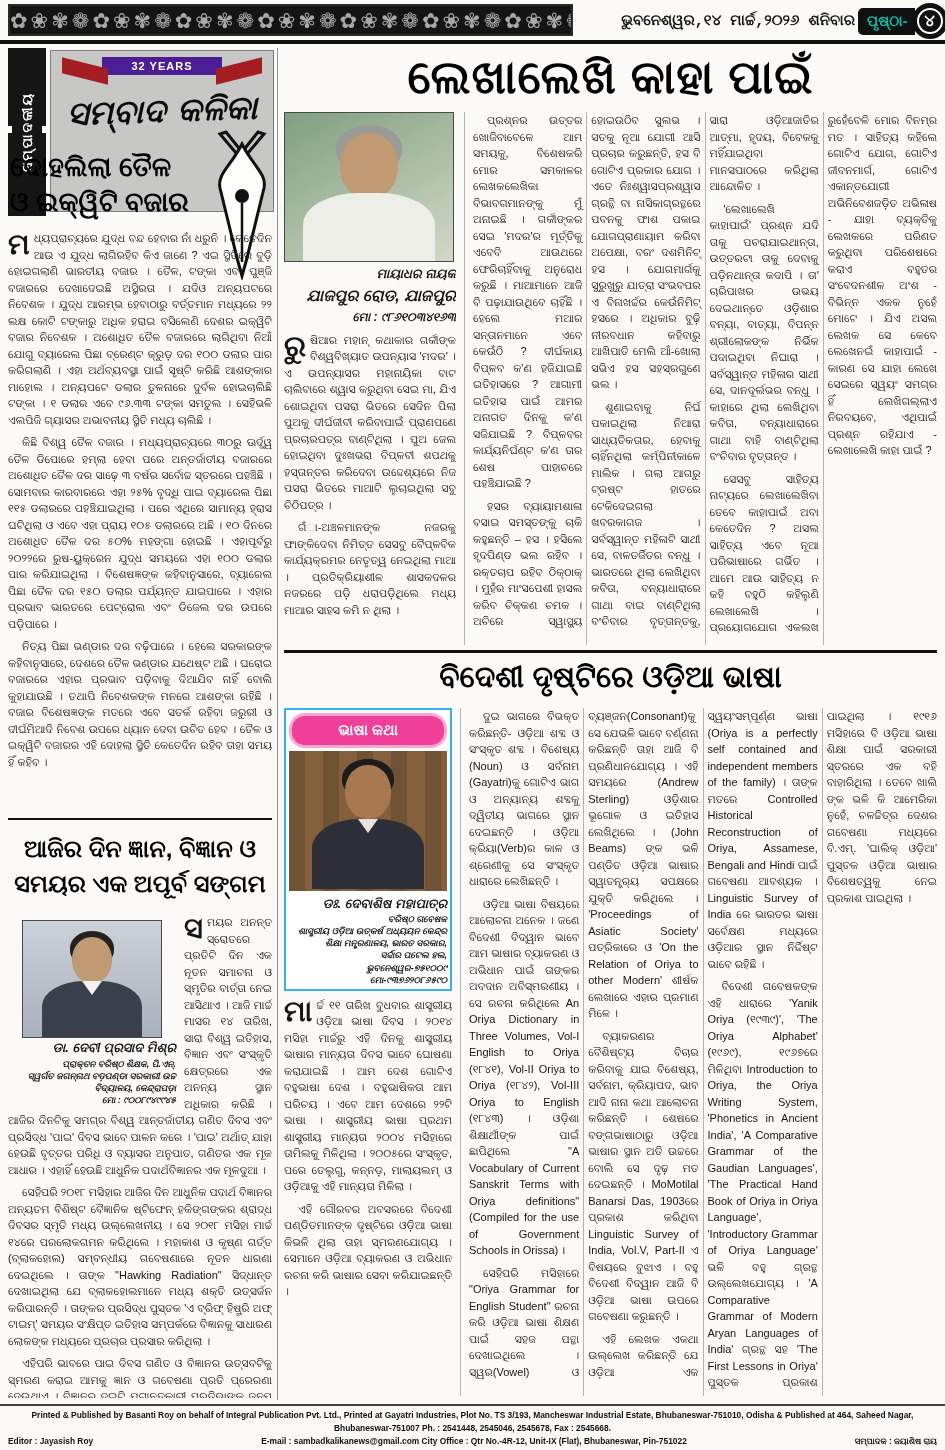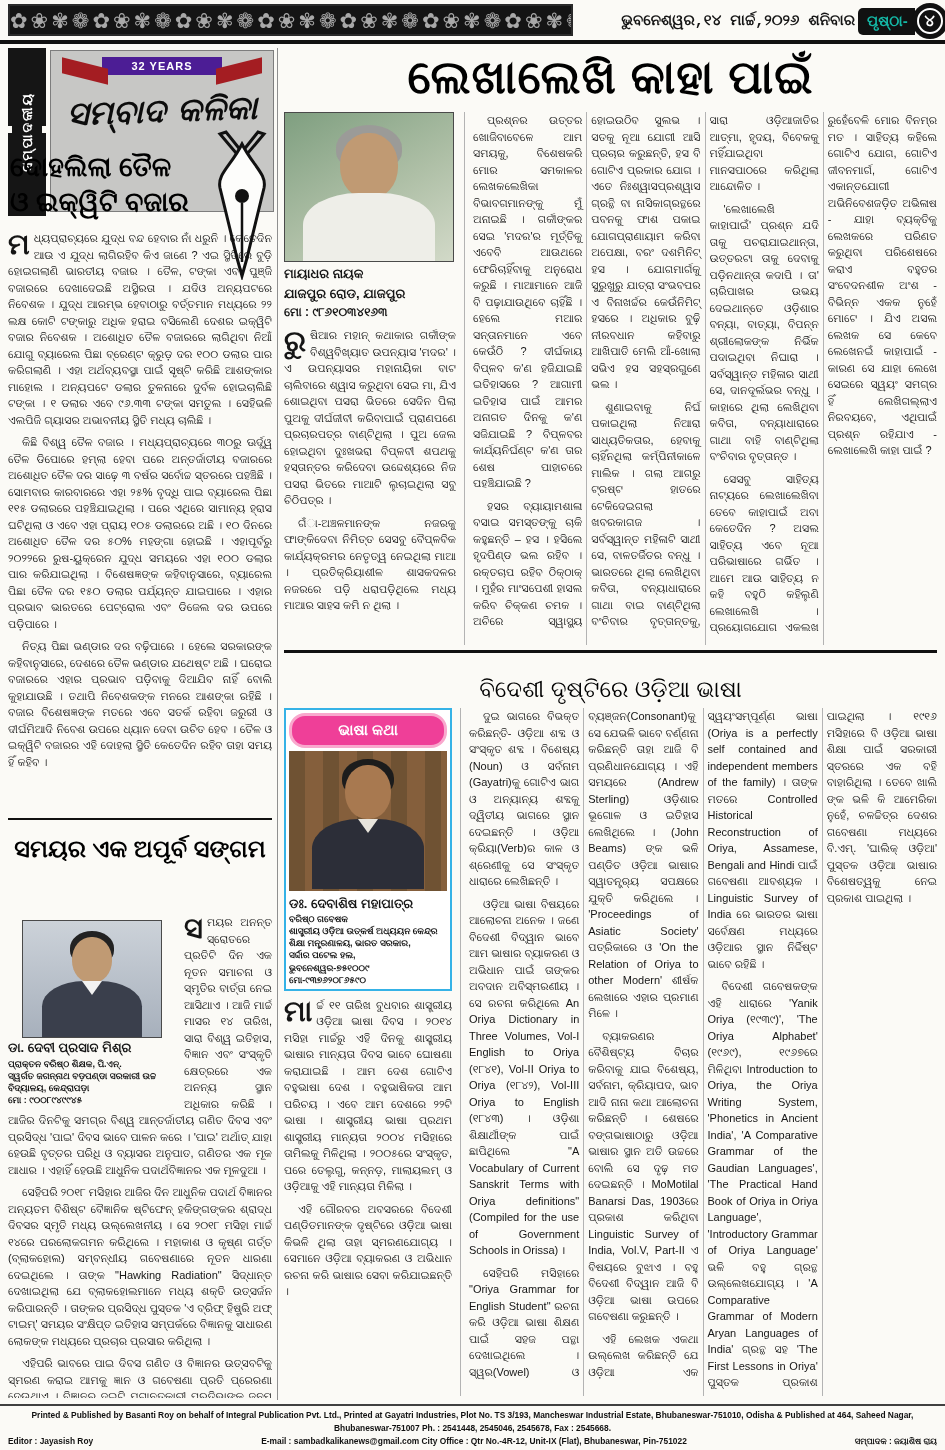--- a/index.html
+++ b/index.html
@@ -33,21 +33,21 @@
   .ribbon{position:relative;margin:6px auto 0;width:120px;height:18px;background:#4c1d95;color:#fff;
           font-weight:bold;font-size:11px;text-align:center;line-height:18px;letter-spacing:1px;}
   .ribbon:before,.ribbon:after{content:"";position:absolute;top:6px;width:46px;height:16px;background:#a41d22;}
   .ribbon:before{left:-40px;transform:skewY(14deg);} .ribbon:after{right:-40px;transform:skewY(-14deg);}
   .logotext{margin-top:16px;text-align:center;font-family:"DejaVu Serif",serif;font-style:italic;
             font-weight:bold;font-size:33px;transform:rotate(-2deg);color:#0c0c0c;}
 
   
   .ed-head{font-weight:bold;font-size:27px;line-height:1.3;color:#000;}
   .big-head{font-weight:bold;font-size:46px;text-align:center;color:#000;letter-spacing:1px;}
-  .mid-head{font-weight:normal;font-size:23px;text-align:center;color:#000;margin-top:16px;}
+  .mid-head{font-weight:bold;font-size:30px;text-align:center;color:#000;}
   .sci-head{font-weight:bold;font-size:24px;line-height:1.45;text-align:center;color:#000;}
 
   
   .body{font-size:11px;line-height:1.5;text-align:justify;overflow:hidden;}
   .body p{margin:0 0 6px;text-indent:14px;}
   .body p.dc{text-indent:0;}
   .dc::first-letter{float:left;font-size:29px;line-height:.85;font-weight:bold;padding:2px 4px 0 0;}
   .cols4{column-count:4;column-gap:9px;column-rule:1px solid #b3b3b3;column-fill:auto;height:100%;}
   .split{display:flex;height:100%;}
   .subcol{width:172px;flex:none;overflow:hidden;}
@@ -64,21 +64,21 @@
   .p-main .hair{background:#8a8a8a;}
   .p-lang{background:repeating-linear-gradient(90deg,#6f5233 0 16px,#855f3c 16px 34px);}
   .p-lang .torso{background:#2c2e38;}
   .p-lang .hair{background:#1c1c1c;}
   .p-sci{background:linear-gradient(#ccd2d9,#a7b0bc);}
   .p-sci .torso{background:#3a3f4c;}
   .p-sci .hair{background:#222;}
   .collar{position:absolute;left:50%;transform:translateX(-50%);width:0;height:0;
           border-left:10px solid transparent;border-right:10px solid transparent;border-top:14px solid #f2f2f2;}
 
-  .cap{ text-align:left;font-weight:bold;}
+  .cap{ text-align:right;font-weight:bold;font-style:italic;}
   .cap .l1{font-size:13px;} .cap .ls{font-size:9px;line-height:1.35;}
 
   
   .langbox{border:2px solid #35b2e6;background:#fff;padding:3px;margin-bottom:6px;}
   .langtag{background:#ef3f98;border:3px solid #f9a8cd;border-radius:16px;color:#fff;font-weight:bold;
            font-size:15px;text-align:center;padding:3px 0;margin-bottom:3px;}
 
   .hr-black{background:#111;}
   .vdiv{background:#8f8f8f;}
 
@@ -129,20 +129,21 @@
 
   <div class="abs body" style="left:8px;top:230px;width:264px;height:575px;">
     <p class="dc">ମଧ୍ୟପ୍ରାଚ୍ୟରେ ଯୁଦ୍ଧ ବନ୍ଦ ହେବାର ନାଁ ଧରୁନି । କେତେଦିନ ଆଉ ଏ ଯୁଦ୍ଧ ଲାଗିରହିବ କିଏ ଜାଣେ ? ଏଇ ସ୍ଥିତିରେ ବୁଡ଼ି ହୋଇଗଲାଣି ଭାରତୀୟ ବଜାର । ତୈଳ, ଟଙ୍କା ଏବଂ ପୁଞ୍ଜି ବଜାରରେ ଦେଖାଦେଇଛି ଅସ୍ଥିରତା । ଯଦିଓ ଅନ୍ୟପଟରେ ନିବେଶକ । ଯୁଦ୍ଧ ଆରମ୍ଭ ହେବାଠାରୁ ବର୍ତ୍ତମାନ ମଧ୍ୟରେ ୨୨ ଲକ୍ଷ କୋଟି ଟଙ୍କାରୁ ଅଧିକ ହରାଇ ବସିଲେଣି ଦେଶର ଇକ୍ୱିଟି ବଜାର ନିବେଶକ । ଅଶୋଧିତ ତୈଳ ବଜାରରେ ଲାଗିଥିବା ନିଆଁ ଯୋଗୁ ବ୍ୟାରେଲ ପିଛା ବ୍ରେଣ୍ଟ କ୍ରୁଡ଼ ଦର ୧୦୦ ଡଲାର ପାର କରିଗଲାଣି । ଏହା ଅର୍ଥବ୍ୟବସ୍ଥା ପାଇଁ ସୃଷ୍ଟି କରିଛି ଆଶଙ୍କାର ମାହୋଲ । ଅନ୍ୟପଟେ ଡଲାର ତୁଳନାରେ ଦୁର୍ବଳ ହୋଇଚାଲିଛି ଟଙ୍କା । ୧ ଡଲାର ଏବେ ୯୬.୩୩ ଟଙ୍କା ସମତୁଲ । ସେହିଭଳି ଏଲପିଜି ଗ୍ୟାସର ଅଭାବନୀୟ ସ୍ଥିତି ମଧ୍ୟ ଚାଲିଛି ।</p>
     <p>କିଛି ବିଶ୍ୱ ତୈଳ ବଜାର । ମଧ୍ୟପ୍ରାଚ୍ୟରେ ୩୦ରୁ ଊର୍ଦ୍ଧ୍ୱ ତୈଳ ଡିପୋରେ ହମ୍ଲା ହେବା ପରେ ଅନ୍ତର୍ଜାତୀୟ ବଜାରରେ ଅଶୋଧିତ ତୈଳ ଦର ସାଢ଼େ ୩ ବର୍ଷର ସର୍ବୋଚ୍ଚ ସ୍ତରରେ ପହଞ୍ଚିଛି । ସୋମବାର କାରବାରରେ ଏହା ୨୫% ବୃଦ୍ଧି ପାଇ ବ୍ୟାରେଲ ପିଛା ୧୧୫ ଡଲାରରେ ପହଞ୍ଚିଯାଇଥିଲା । ପରେ ଏଥିରେ ସାମାନ୍ୟ ହ୍ରାସ ଘଟିଥିଲା ଓ ଏବେ ଏହା ପ୍ରାୟ ୧୦୫ ଡଲାରରେ ଅଛି । ୧୦ ଦିନରେ ଅଶୋଧିତ ତୈଳ ଦର ୫୦% ମହଙ୍ଗା ହୋଇଛି । ଏହାପୂର୍ବରୁ ୨୦୨୨ରେ ରୁଷ-ୟୁକ୍ରେନ ଯୁଦ୍ଧ ସମୟରେ ଏହା ୧୦୦ ଡଲାର ପାର କରିଯାଇଥିଲା । ବିଶେଷଜ୍ଞଙ୍କ କହିବାନୁସାରେ, ବ୍ୟାରେଲ ପିଛା ତୈଳ ଦର ୧୫୦ ଡଲାର ପର୍ଯ୍ୟନ୍ତ ଯାଇପାରେ । ଏହାର ପ୍ରଭାବ ଭାରତରେ ପେଟ୍ରୋଲ ଏବଂ ଡିଜେଲ ଦର ଉପରେ ପଡ଼ିପାରେ ।</p>
     <p>ନିତ୍ୟ ପିଛା ଭଣ୍ଡାର ଦର ବଢ଼ିପାରେ । ହେଲେ ସରକାରଙ୍କ କହିବାନୁସାରେ, ଦେଶରେ ତୈଳ ଭଣ୍ଡାର ଯଥେଷ୍ଟ ଅଛି । ଘରୋଇ ବଜାରରେ ଏହାର ପ୍ରଭାବ ପଡ଼ିବାକୁ ଦିଆଯିବ ନାହିଁ ବୋଲି କୁହାଯାଉଛି । ତଥାପି ନିବେଶକଙ୍କ ମନରେ ଆଶଙ୍କା ରହିଛି । ବଜାର ବିଶେଷଜ୍ଞଙ୍କ ମତରେ ଏବେ ସତର୍କ ରହିବା ଜରୁରୀ ଓ ଦୀର୍ଘମିଆଦି ନିବେଶ ଉପରେ ଧ୍ୟାନ ଦେବା ଉଚିତ ହେବ । ତୈଳ ଓ ଇକ୍ୱିଟି ବଜାରର ଏହି ଦୋହଲା ସ୍ଥିତି କେତେଦିନ ରହିବ ତାହା ସମୟ ହିଁ କହିବ ।</p>
   </div>
 
   <div class="abs hr-black" style="left:8px;top:818px;width:264px;height:2px;"></div>
 
   <div class="abs sci-head" style="left:8px;top:832px;width:264px;">
+    <div>ଆଜିର ଦିନ ଜ୍ଞାନ, ବିଜ୍ଞାନ ଓ</div>
     <div>ସମୟର ଏକ ଅପୂର୍ବ ସଙ୍ଗମ</div>
   </div>
 
   <div class="abs body" style="left:8px;top:914px;width:264px;height:484px;">
     <div style="float:left;width:168px;margin:6px 8px 4px 0;">
       <div class="photo p-sci" style="width:140px;height:118px;margin:0 auto;">
         <div class="hair" style="width:44px;height:34px;top:10px;"></div>
         <div class="head" style="width:40px;height:46px;top:16px;"></div>
         <div class="torso" style="width:100px;height:60px;top:60px;"></div>
         <div class="collar" style="top:60px;"></div>
@@ -167,21 +168,21 @@
   <div class="abs" style="left:284px;top:112px;width:653px;height:533px;">
     <div class="split">
       <div class="subcol body">
         <div class="photo p-main" style="width:170px;height:150px;">
           <div class="hair" style="width:66px;height:46px;top:12px;background:#9b9b98;"></div>
           <div class="head" style="width:58px;height:66px;top:20px;"></div>
           <div class="torso" style="width:132px;height:76px;top:80px;"></div>
         </div>
         <div class="cap" style="margin:2px 0 6px;">
           <div class="l1">ମାୟାଧର ନାୟକ</div>
-          <div class="l1" style="font-size:13px;">ଯାଜପୁର ରୋଡ, ଯାଜପୁର</div>
+          <div class="l1" style="font-size:16px;">ଯାଜପୁର ରୋଡ, ଯାଜପୁର</div>
           <div class="l1" style="font-size:12px;">ମୋ : ୯୮୬୧୦୩୪୧୬୩</div>
         </div>
         <p class="dc">ରୁଷିଆର ମହାନ୍ କଥାକାର ଗର୍କୀଙ୍କ ବିଶ୍ୱବିଖ୍ୟାତ ଉପନ୍ୟାସ 'ମଦର' । ଏ ଉପନ୍ୟାସର ମହାନାୟିକା ବାଟ ଚାଲିବାରେ ଶ୍ୱାସ କରୁଥିବା ସେଇ ମା, ଯିଏ ଶୋଇଥିବା ପସରା ଭିତରେ ସେଦିନ ପିଲା ପୁଅକୁ ଦୀର୍ଘଜୀବୀ କରିବାପାଇଁ ପ୍ରାଣପଣେ ପ୍ରଚାରପତ୍ର ବାଣ୍ଟିଥିଲା । ପୁଅ ଜେଲ ହୋଇଥିବା ଦୁଃଖଭରା ବିପ୍ଳବୀ ଶପଥକୁ ହସ୍ତାନ୍ତର କରିଦେବା ଉଦ୍ଦେଶ୍ୟରେ ନିଜ ପସରା ଭିତରେ ମାଆଟି ଲୁଚାଇଥିଲା ସବୁ ଚିଠିପତ୍ର ।</p>
         <p>ଗଁା-ଅଞ୍ଚଳମାନଙ୍କ ନଜରକୁ ଫାଙ୍କିଦେବା ନିମିତ୍ତ ସେସବୁ ବୈପ୍ଳବିକ କାର୍ଯ୍ୟକ୍ରମର ନେତୃତ୍ୱ ନେଇଥିଲା ମାଆ । ପ୍ରତିକ୍ରିୟାଶୀଳ ଶାସକଦଳର ନଜରରେ ପଡ଼ି ଧରାପଡ଼ିଥିଲେ ମଧ୍ୟ ମାଆର ସାହସ କମି ନ ଥିଲା ।</p>
       </div>
       <div class="rest">
         <div class="cols4 body">
           <p>ପ୍ରଶ୍ନର ଉତ୍ତର ଖୋଜିବାବେଳେ ଆମ ସମୟକୁ, ବିଶେଷକରି ମୋର ସମକାଳର ଲେଖକଲେଖିକା ବିଭାବଗମାନଙ୍କୁ ମୁଁ ଅନାଇଛି । ଗର୍କୀଙ୍କର ସେଇ 'ମଦର'ର ମୂର୍ତ୍ତିକୁ ଏବେବି ଆଉଥରେ ଫେରିଚାହିଁବାକୁ ଅନୁରୋଧ କରୁଛି । ମାଆମାନେ ଆଜି ବି ପଢ଼ାଯାଉଥିବେ ଚାହିଁଛି । ହେଲେ ମଆର ସନ୍ତାନମାନେ ଏବେ କେଉଁଠି ? ଦୀର୍ଘକାୟ ବିପ୍ଳବ କ'ଣ ହଜିଯାଇଛି ଇତିହାସରେ ? ଆଗାମୀ ଇତିହାସ ପାଇଁ ଆମର ଅନାଗତ ଦିନକୁ କ'ଣ ସଜିଯାଇଛି ? ବିପ୍ଳବର କାର୍ଯ୍ୟନିର୍ଘଣ୍ଟ କ'ଣ ତାର ଶେଷ ପାହାଚରେ ପହଞ୍ଚିଯାଇଛି ?</p>
           <p>ହସର ବ୍ୟାୟାମଶାଳା ବସାଇ ସମସ୍ତଙ୍କୁ ଚାକି କହୁଛନ୍ତି – ହସ । ହସିଲେ ହୃଦପିଣ୍ଡ ଭଲ ରହିବ । ରକ୍ତଚାପ ରହିବ ଠିକ୍‌ଠାକ୍ । ମୁହଁର ମାଂସପେଶୀ ହାସଲ କରିବ ଚିକ୍କଣ ଚମକ । ଅଚିରେ ସ୍ୱାସ୍ଥ୍ୟ ହୋଇଉଠିବ ସୁଲଭ । ସତକୁ ନୂଆ ଯୋଗୀ ଆସି ପ୍ରଚାର କରୁଛନ୍ତି, ହସ ବି ଗୋଟିଏ ପ୍ରକାର ଯୋଗ । ଏତେ ନିଃଶ୍ୱାସପ୍ରଶ୍ୱାସ ଗ୍ରନ୍ଥି ବା ନାସିକାଗ୍ରନ୍ଥରେ ପବନକୁ ଫାଶ ପକାଇ ଯୋଗପ୍ରାଣାୟାମ କରିବା ଅପେକ୍ଷା, ବରଂ ଦଶମିନିଟ୍ ହସ । ଯୋଗମାର୍ଗକୁ ସୁରୁଖୁରୁ ଯାତ୍ରା ସଂଭବପର ଏ ବିନାଖର୍ଚ୍ଚର କେଉଁନିମିଟ୍ ହସରେ । ଅଧିକାର ବୁଢ଼ି ନୀରବଧାନ କହିବାରୁ ଆଖିପାତି ମେଲି ଆଁ-ଖୋଲା ସଭିଏ ହସ ସହସ୍ରଗୁଣେ ଭଲ ।</p>
           <p>ଶୁଣାଇବାକୁ ନିର୍ଘ ପକାଇଥିଲା ନିଆରା ସାଧ୍ୟତିକତାର, ହେବାକୁ ଚାହିଁନଥିଲା କର୍ମ୍ପିନୀକାଳେ ମାଲିକ । ଗଲା ଆଗରୁ ଟ୍ରଷ୍ଟ ହାତରେ ଟେକିଦେଇଗଲା ଖବରକାଗଜ । ସର୍ବସ୍ୱାନ୍ତ ମହିଳାଟି ସାଥୀ ସେ, ବାଳତର୍ଜିତର ବନ୍ଧୁ । ଭାରତରେ ଥିଲା ଲେଖିଥିବା କବିତା, ବନ୍ୟାଧାରାରେ ଗାଥା ବାଇ ବାଣ୍ଟିଥିଲା ବଂଚିବାର ବୃତ୍ତାନ୍ତକୁ, ସାରା ଓଡ଼ିଆଜାତିର ଆତ୍ମା, ହୃଦୟ, ବିବେକକୁ ମହିଁଯାଇଥିବା ମାନସପାଠରେ କରିଥିଲା ଆନ୍ଦୋଳିତ ।</p>

